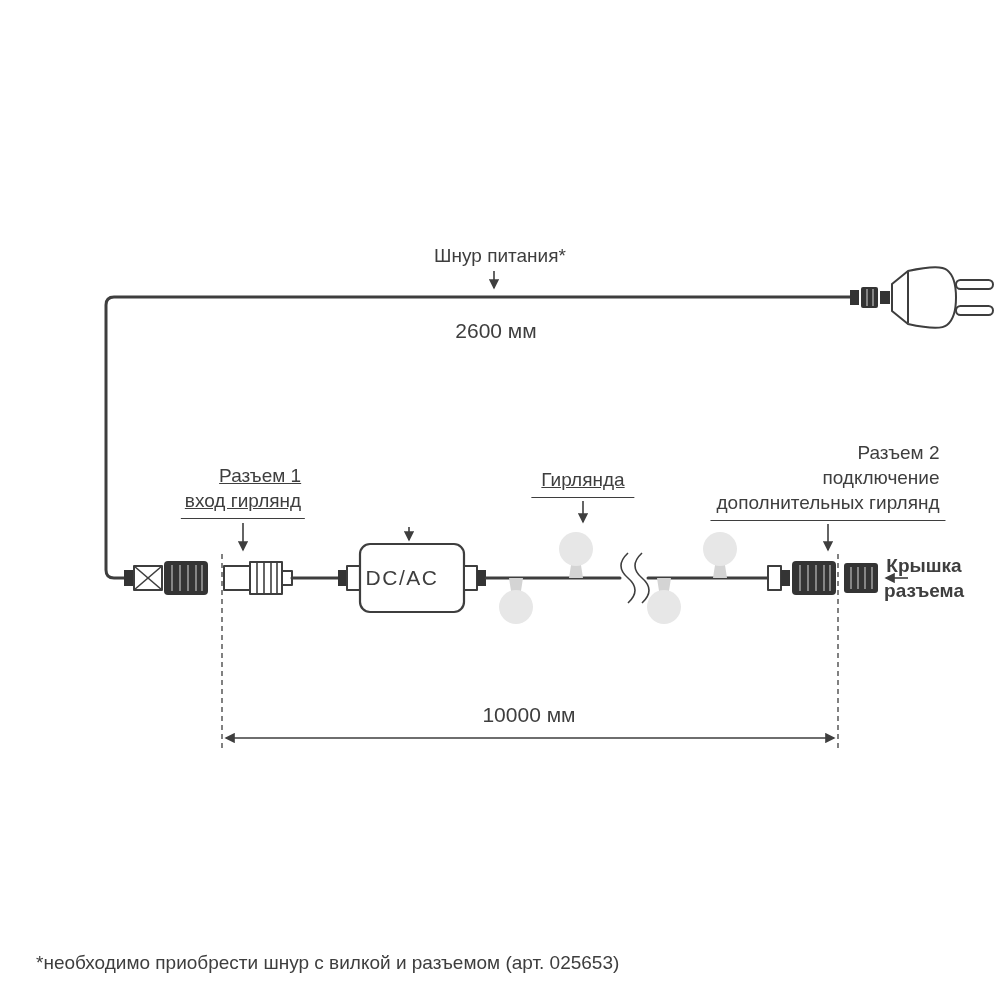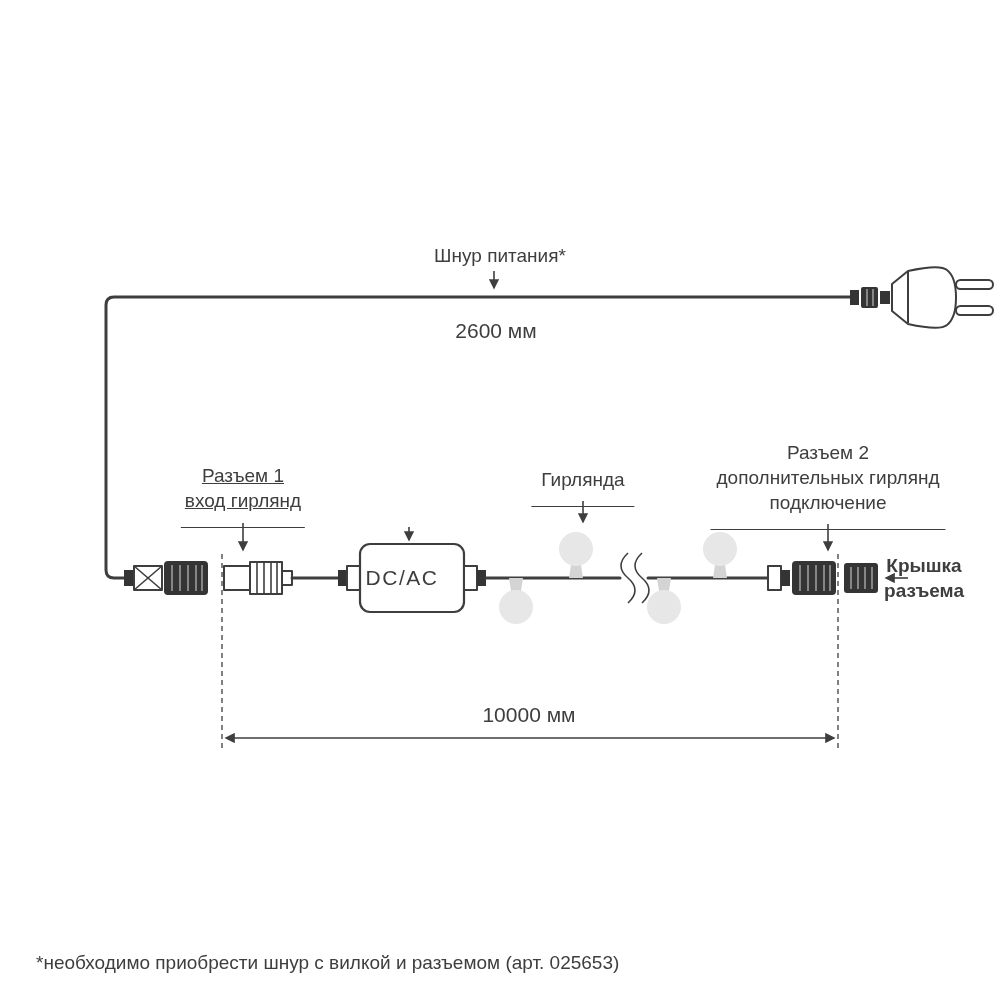--- a/index.html
+++ b/index.html
@@ -34,21 +34,22 @@
     position: absolute;
     transform: translateX(-50%);
     text-align: center;
     font-size: 19px;
     line-height: 25px;
     color: var(--line, #3e3e3e);
     white-space: nowrap;
   }
   .underline {
     border-bottom: 1.5px solid var(--line, #3e3e3e);
-    padding-bottom: 14px;
+    padding-bottom: 5px;
+    text-align: right;
   }
   .dim { font-size: 21px; }
   .dcac {
     position: absolute;
     display: flex;
     align-items: center;
     justify-content: center;
     font-size: 21px;
     letter-spacing: 1.5px;
     color: var(--line, #3e3e3e);
@@ -186,26 +187,26 @@
   <div class="label" style="left:464px; top:243px;">Шнур питания*</div>
 
   <div class="label dim" style="left:460px; top:318px;">2600 мм</div>
 
   <div class="label underline" style="left:207px; top:463px; padding-left:4px; padding-right:4px;text-decoration:underline;">
     <div>Разъем 1</div>
     <div>вход гирлянд</div>
   </div>
 
 
-  <div class="label underline" style="left:547px; top:467px; padding-left:10px; padding-right:10px;">Гирлянда</div>
+  <div class="label underline" style="left:547px; top:467px; padding-left:10px; padding-right:10px;text-decoration:underline;">Гирлянда</div>
 
   <div class="label underline" style="left:792px; top:440px; padding-left:6px; padding-right:6px;">
     <div>Разъем 2</div>
+    <div>подключение</div>
     <div>дополнительных гирлянд</div>
-    <div>подключение</div>
   </div>
 
   <div class="label" style="left:888px; top:553px;font-weight:bold;">
     <div>Крышка</div>
     <div>разъема</div>
   </div>
 
   <div class="dcac" style="left:324px; top:544px; width:84px; height:68px;">DC/AC</div>
 
   <div class="label dim" style="left:493px; top:702px;">10000 мм</div>

